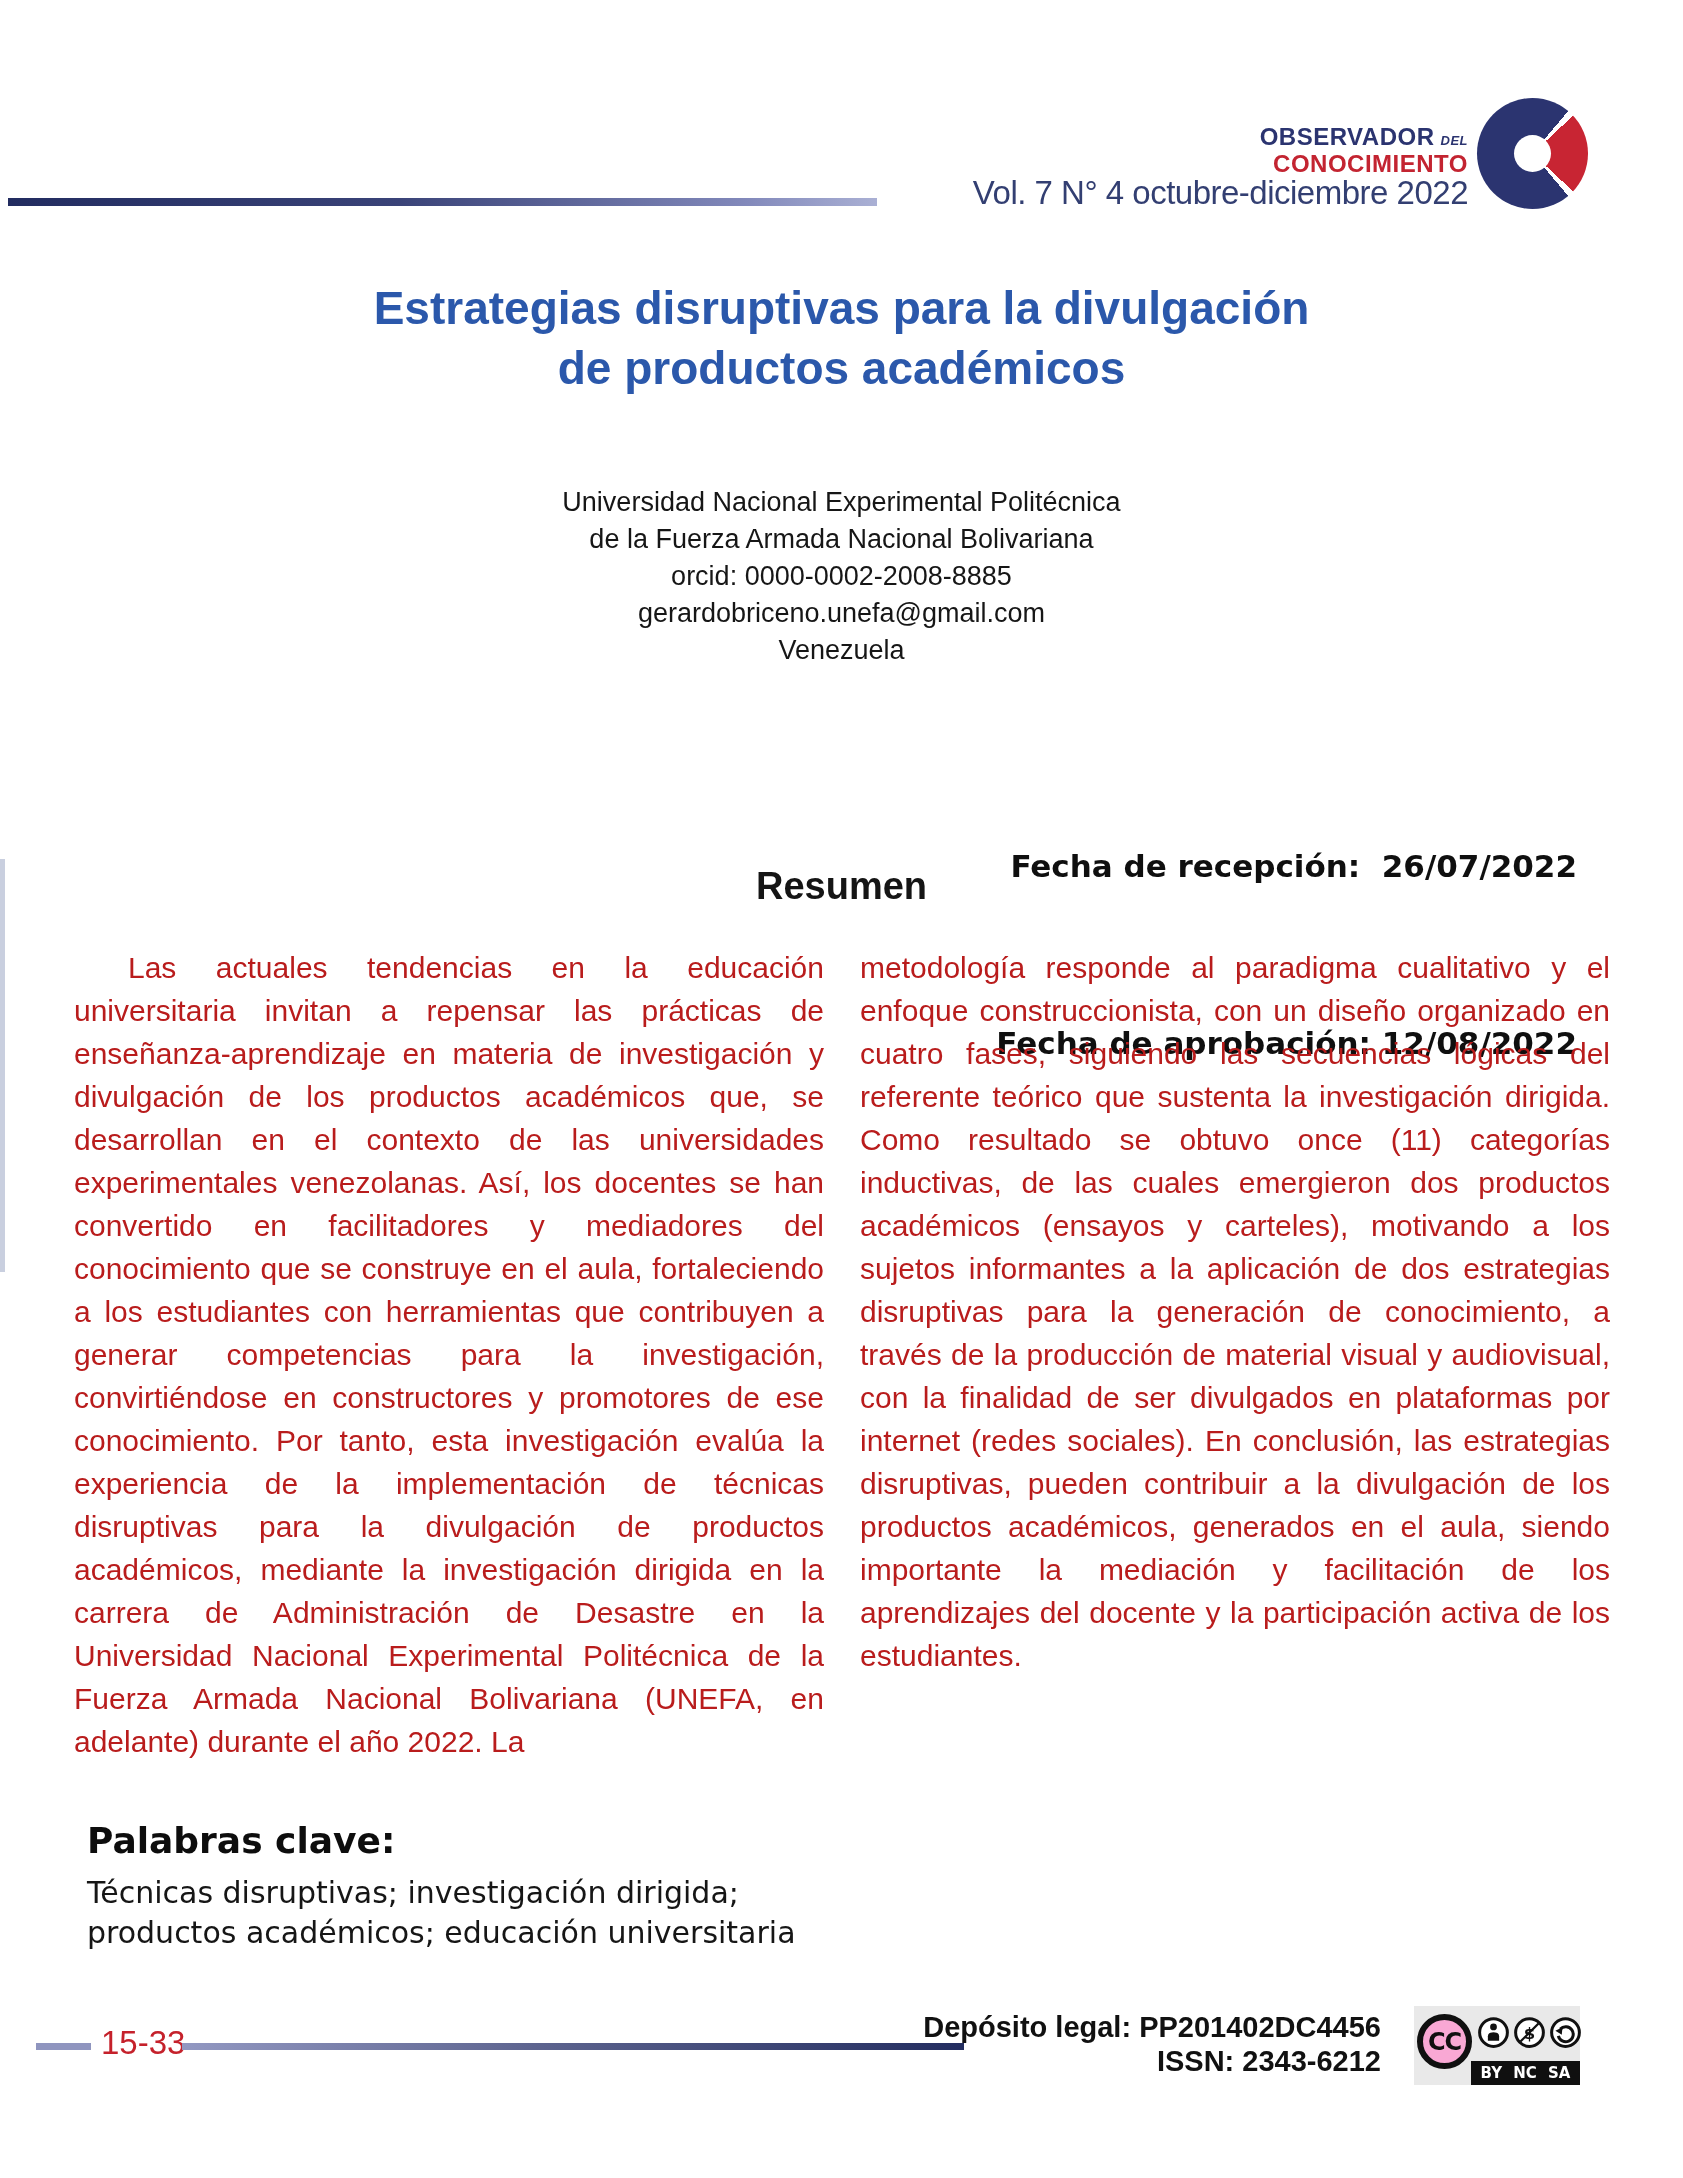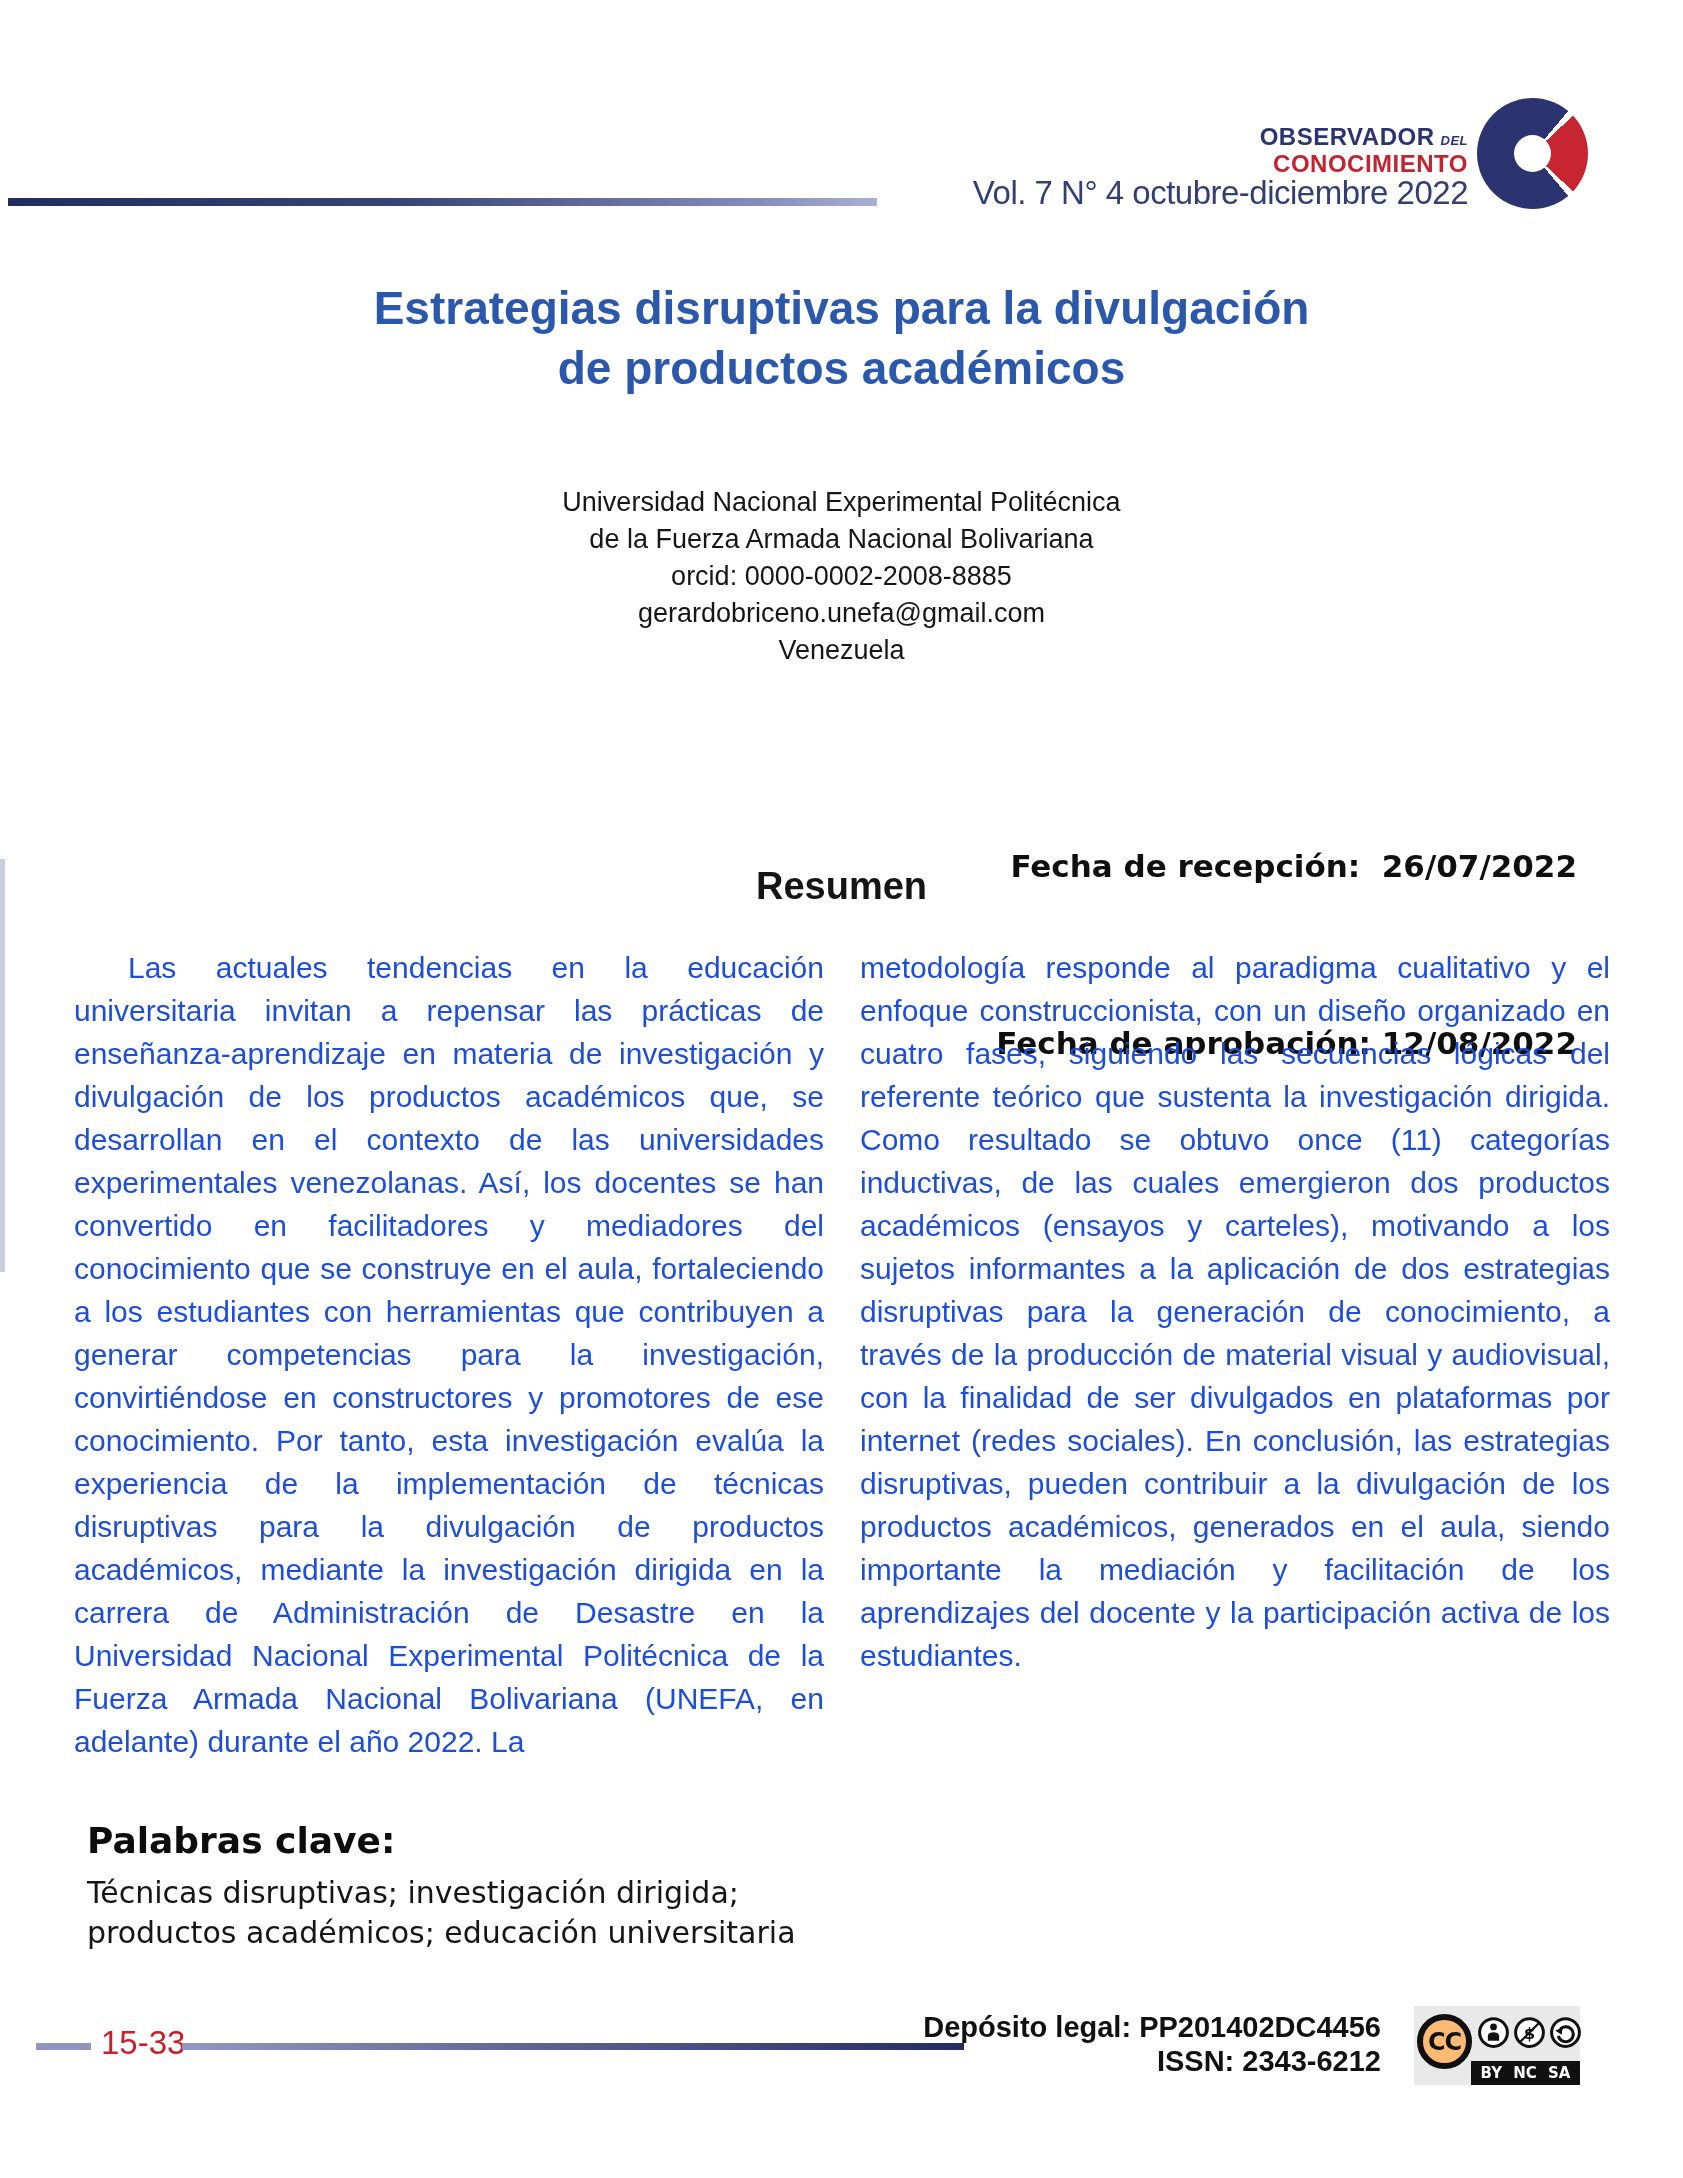--- a/index.html
+++ b/index.html
@@ -57,21 +57,21 @@
     line-height:59px;color:#0f0f0f;white-space:pre;
   }
   
   .resumen-heading{
     position:absolute;left:0;right:0;top:865px;text-align:center;
     font-size:38px;font-weight:bold;color:#151515;
   }
   .abs-col{
     position:absolute;top:946px;width:750px;
     font-size:30px;line-height:43px;text-align:justify;
-    color:#1d4ed8;hyphens:auto;-webkit-hyphens:auto;
+    color:#b91c1c;hyphens:auto;-webkit-hyphens:auto;
   }
   .abs-col.c1{left:74px;text-indent:54px;}
   .abs-col.c2{left:860px;}
   .left-edge-line{
     position:absolute;left:0;top:859px;width:5px;height:413px;background:#c9cfdf;
   }
   
   .kw-heading{
     position:absolute;left:87px;top:1820px;
     font-family:"DejaVu Sans",sans-serif;font-size:36px;font-weight:bold;color:#0d0d0d;
@@ -101,21 +101,21 @@
   }
   .cc-bar{
     position:absolute;left:57px;right:0;bottom:0;height:24px;background:#101010;
     display:flex;align-items:center;justify-content:space-around;padding:0 4px;
   }
   .cc-bar span{
     color:#ffffff;font-size:15px;font-weight:bold;font-family:"DejaVu Sans",sans-serif;text-align:center;
   }
   .cc-circle{
     position:absolute;left:3px;top:8px;width:55px;height:55px;box-sizing:border-box;
-    border:6px solid #101010;border-radius:50%;background:#fdba74;
+    border:6px solid #101010;border-radius:50%;background:#f9a8d4;
     display:flex;align-items:center;justify-content:center;
     font-size:24px;font-weight:bold;letter-spacing:-1px;color:#101010;
     font-family:"DejaVu Sans",sans-serif;z-index:2;
   }
   .cc-icons{
     position:absolute;left:63px;top:10px;display:flex;gap:3px;z-index:1;
   }
   .cc-icons svg{width:33px;height:33px;display:block;}
 </style>
 </head>

